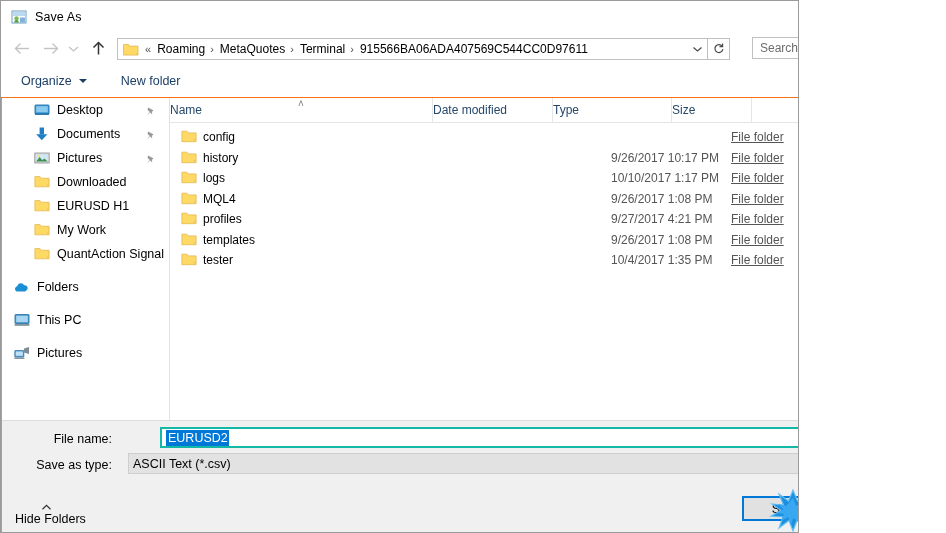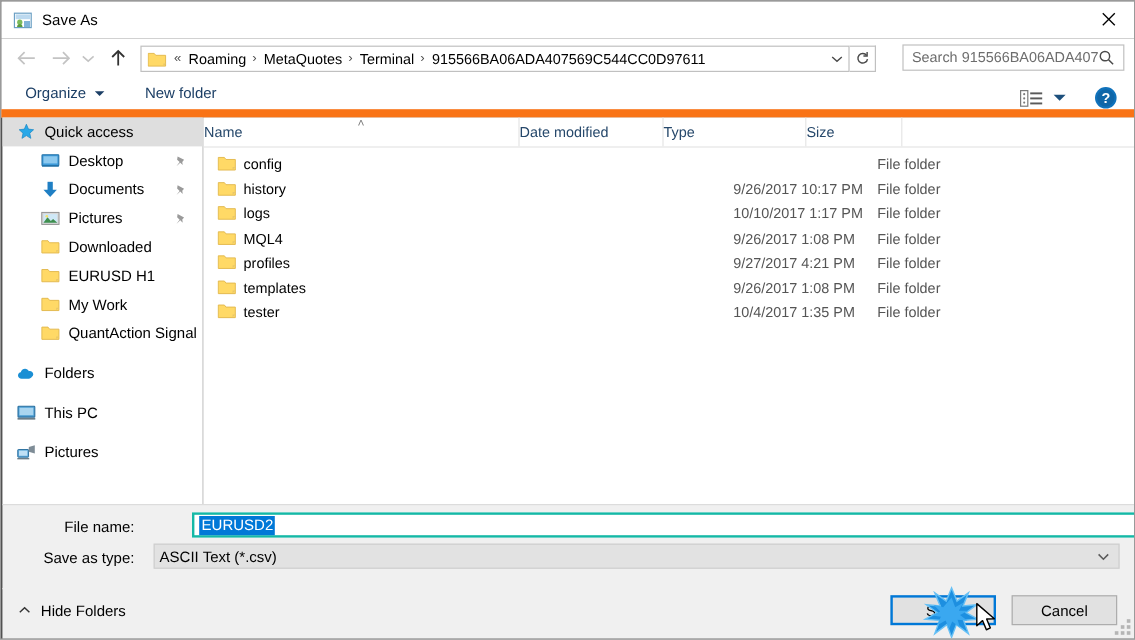--- a/index.html
+++ b/index.html
@@ -4,24 +4,24 @@
 <style>
   html, body {
     margin: 0; padding: 0;
     width: 946px; height: 533px;
     overflow: hidden;
     background: #ffffff;
     font-family: "Liberation Sans", sans-serif;
   }
   #dialog {
     position: relative;
-    width: 946px; height: 533px;
+    width: 799px; height: 533px;
     box-sizing: border-box;
     border: 1px solid #9a9a9a;
-    background: #404040;
+    background: #a3a3a3;
     overflow: hidden;
   }
 
   
   .titlebar {
     position: absolute; left: 0; top: 0;
     width: 946px; height: 31px;
     background: #ffffff;
     display: flex; align-items: center;
   }
@@ -103,21 +103,21 @@
     white-space: nowrap; overflow: hidden; flex:1;
   }
   .search-icon { margin-right: 7px; display:flex; }
 
   
   .toolbar {
     position: absolute; left: 0; top: 64px;
     width: 946px; height: 33px;
     background: #ffffff;
     display: flex; align-items: center;
-    border-bottom: 7px solid #f97316;
+    border-bottom: 1px solid #f97316;
     box-sizing: border-box;
   }
   .tb-item {
     font-size: 12.5px; color: #1c3f66;
     display:flex; align-items:center;
     padding: 3px 6px;
   }
   .tb-organize { margin-left: 14px; }
   .tb-newfolder { margin-left: 22px; }
   .tb-caret {
@@ -197,21 +197,21 @@
     width: 16px; height: 14px;
   }
   .cell {
     position: absolute; top: 0; height: 20.5px;
     display:flex; align-items:center;
     font-size: 12px; color: #000000;
     white-space: nowrap;
   }
   .cell.name { left: 33px; }
   .cell.date { left: 441px; color:#555; }
-  .cell.type { left: 561px; color:#555; }
+  .cell.type { left: 561px; color:#555;text-decoration:underline; }
   .cell.size { left: 680px; color:#555; }
 
   
   .formpane {
     position: absolute; left: 1px; top: 419px;
     width: 944px; height: 70px;
     background: #f0f0f0;
     border-top: 1px solid #dcdcdc;
     padding-left: 23px;
   }
@@ -242,21 +242,21 @@
   }
 
   
   .footer {
     position: absolute; left: 1px; top: 489px;
     width: 944px; height: 43px;
     background: #f0f0f0;
   }
   .hide-folders {
     position: absolute; left: 13px; top: 12px;
-    display: flex; align-items: center;
+    display: flex; align-items: center; flex-direction: column;
   }
   .hf-chev { font-size: 11px; color: #333; margin-right: 8px; line-height:10px;}
   .hf-text { font-size: 12.5px; color: #000000; }
 
   .btn {
     position: absolute; top: 6px;
     height: 25px; width: 88px;
     box-sizing: border-box;
     display: flex; align-items: center; justify-content: center;
     font-size: 12.5px; color: #000000;
@@ -403,28 +403,20 @@
           <circle cx="9.5" cy="9.5" r="9" fill="#1072bb"></circle>
           <circle cx="9.5" cy="9.5" r="7.2" fill="#0f66a8"></circle>
           <text x="9.5" y="14" font-family="Liberation Sans, sans-serif" font-size="12" font-weight="bold" fill="#ffffff" text-anchor="middle">?</text>
         </svg>
       </span>
     </div>
   </div>
 
   <div class="sidebar">
 
-    <div class="sb-row lvl0 selected">
-      <span class="sb-icon">
-        <svg width="16" height="16" viewBox="0 0 16 16">
-          <path d="M8 1.5 L9.7 5.6 L14 6.1 L10.8 9 L11.7 13.3 L8 11 L4.3 13.3 L5.2 9 L2 6.1 L6.3 5.6 Z" fill="#28a8e8" stroke="#1b87c4" stroke-width="0.6"></path>
-        </svg>
-      </span>
-      <span class="sb-label">Quick access</span>
-    </div>
 
     <div class="sb-row lvl1">
       <span class="sb-icon">
         <svg width="16" height="16" viewBox="0 0 16 16">
           <rect x="1" y="3" width="14" height="9" rx="0.6" fill="#3d9ad9" stroke="#2272a8" stroke-width="0.9"></rect>
           <rect x="2.2" y="4.2" width="11.6" height="6" fill="#8cc9ef"></rect>
           <rect x="1" y="11.5" width="14" height="1.4" fill="#2272a8"></rect>
         </svg>
       </span>
       <span class="sb-label">Desktop</span>

